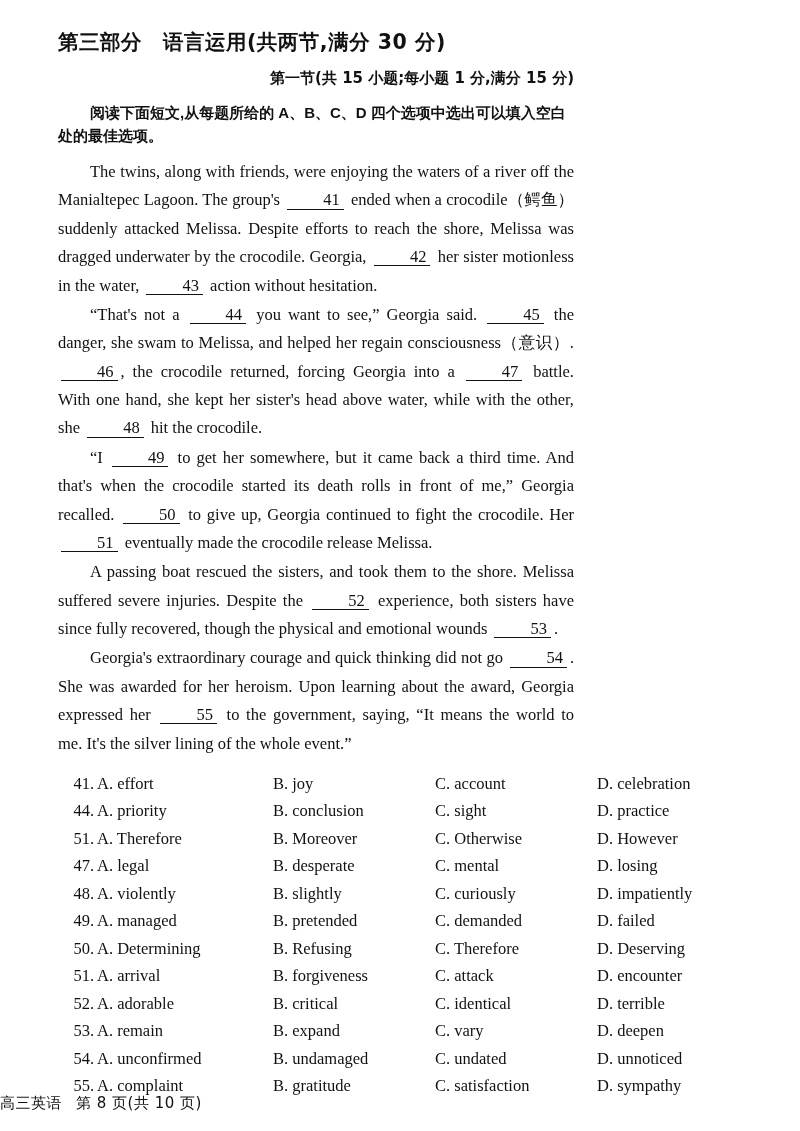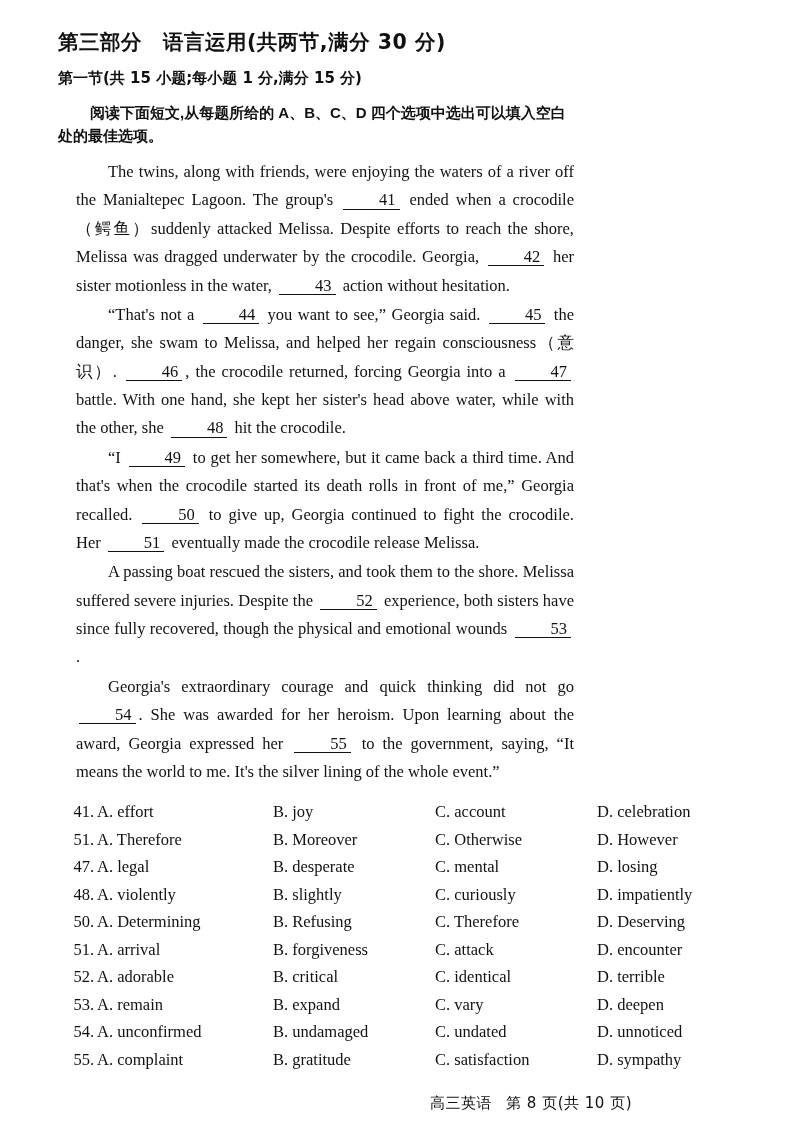--- a/index.html
+++ b/index.html
@@ -29,36 +29,36 @@
     letter-spacing: 0.5px;
     margin: 8px 0 0 0;
     white-space: pre;
   }
   .subsection-title {
     font-family: "DejaVu Sans", sans-serif;
     font-weight: bold;
     font-size: 15px;
     margin: 13px 0 0 0;
     white-space: pre;
+    text-align: right;
   }
   .instruction {
     font-family: Liberation Sans, sans-serif;
     font-weight: bold;
     font-size: 15px;
     margin: 14px 0 0 0;
     text-indent: 32px;
     line-height: 1.5;
   }
   .passage {
     margin-top: 11px;
     font-size: 16.5px;
     line-height: 1.72;
     text-align: justify;
     text-justify: inter-word;
-    margin-left: 18px;
   }
   .passage p {
     margin: 0 0 1px 0;
     text-indent: 32px;
   }
   .blank {
     display: inline-block;
     min-width: 40px;
     text-align: center;
     border-bottom: 1px solid #111;
@@ -84,21 +84,21 @@
   }
   .opt-a { flex: 0 0 176px; }
   .opt-b { flex: 0 0 162px; }
   .opt-c { flex: 0 0 162px; }
   .opt-d { flex: 0 0 auto; }
   .footer {
     position: absolute;
     left: 0;
     right: 0;
     bottom: 18px;
-    text-align: right;
+    text-align: left;
     font-family: "DejaVu Sans", sans-serif;
     font-size: 15px;
     letter-spacing: 0.5px;
   }
   .footer .sep { display: inline-block; width: 14px; }
 </style>
 </head>
 <body>
 
 <div class="page">
@@ -119,20 +119,27 @@
 
   <div class="options" id="options">
       <div class="opt-row">
         <span class="opt-num">41.</span>
         <span class="opt-a">A. effort</span>
         <span class="opt-b">B. joy</span>
         <span class="opt-c">C. account</span>
         <span class="opt-d">D. celebration</span>
       </div>
       <div class="opt-row">
+        <span class="opt-num">44.</span>
+        <span class="opt-a">A. priority</span>
+        <span class="opt-b">B. conclusion</span>
+        <span class="opt-c">C. sight</span>
+        <span class="opt-d">D. practice</span>
+      </div>
+      <div class="opt-row">
         <span class="opt-num">51.</span>
         <span class="opt-a">A. Therefore</span>
         <span class="opt-b">B. Moreover</span>
         <span class="opt-c">C. Otherwise</span>
         <span class="opt-d">D. However</span>
       </div>
       <div class="opt-row">
         <span class="opt-num">47.</span>
         <span class="opt-a">A. legal</span>
         <span class="opt-b">B. desperate</span>
@@ -140,20 +147,27 @@
         <span class="opt-d">D. losing</span>
       </div>
       <div class="opt-row">
         <span class="opt-num">48.</span>
         <span class="opt-a">A. violently</span>
         <span class="opt-b">B. slightly</span>
         <span class="opt-c">C. curiously</span>
         <span class="opt-d">D. impatiently</span>
       </div>
       <div class="opt-row">
+        <span class="opt-num">49.</span>
+        <span class="opt-a">A. managed</span>
+        <span class="opt-b">B. pretended</span>
+        <span class="opt-c">C. demanded</span>
+        <span class="opt-d">D. failed</span>
+      </div>
+      <div class="opt-row">
         <span class="opt-num">50.</span>
         <span class="opt-a">A. Determining</span>
         <span class="opt-b">B. Refusing</span>
         <span class="opt-c">C. Therefore</span>
         <span class="opt-d">D. Deserving</span>
       </div>
       <div class="opt-row">
         <span class="opt-num">51.</span>
         <span class="opt-a">A. arrival</span>
         <span class="opt-b">B. forgiveness</span>

